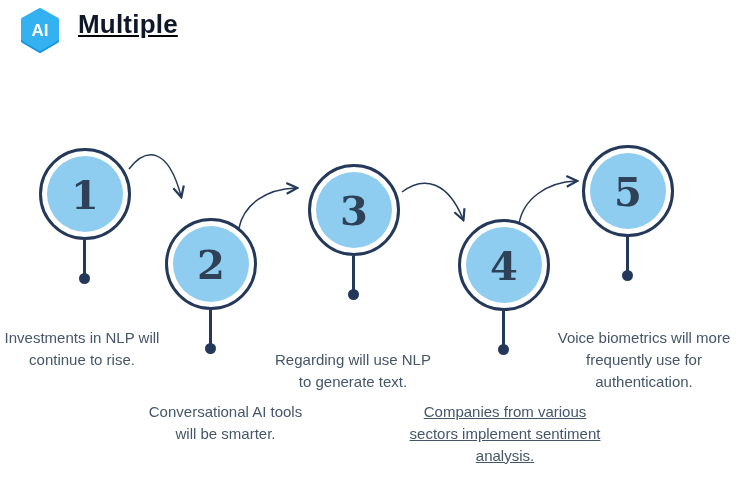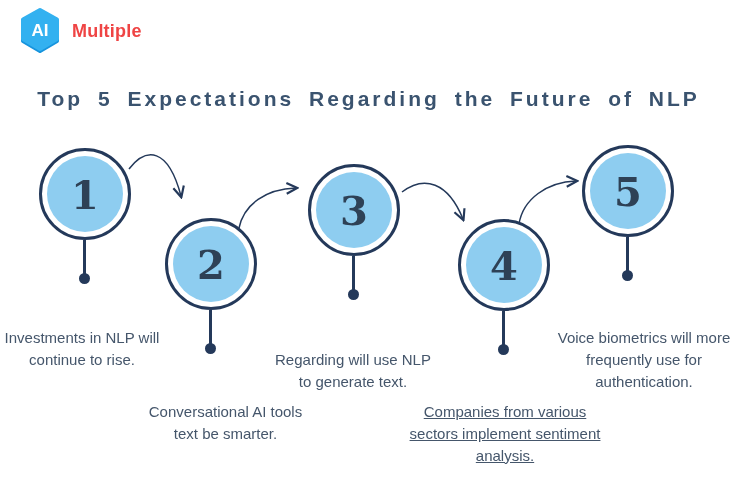--- a/index.html
+++ b/index.html
@@ -11,27 +11,28 @@
     overflow: hidden;
     font-family: "Liberation Sans", sans-serif;
   }
 
   
   .logo {
     position: absolute;
     top: 7px;
     left: 19px;
     display: flex;
-    align-items: center;
-    gap: 9px;
+    align-items: flex-start;
+    gap: 15px;
+    text-decoration: underline;
   }
   .brand-text {
-    font-size: 18px;
+    font-size: 26px;
     font-weight: bold;
-    color: #ef4444;
+    color: #0f172a;
     letter-spacing: 0.2px;
     margin-left: 2px;
     margin-top: 2px;
   }
 
   
   .title {
     position: absolute;
     top: 87px;
     left: 0;
@@ -126,21 +127,20 @@
 
   <div class="logo">
     <svg width="42" height="46" viewBox="0 0 42 46">
       <polygon points="21,5 38,14.5 38,34 21,44 4,34 4,14.5" fill="#1794dd" stroke="#1794dd" stroke-width="4" stroke-linejoin="round"></polygon>
       <polygon points="21,3 38,12.5 38,32 21,42 4,32 4,12.5" fill="#33b1f0" stroke="#33b1f0" stroke-width="4" stroke-linejoin="round"></polygon>
       <text x="21" y="29" text-anchor="middle" font-family="Liberation Sans, sans-serif" font-size="17" font-weight="bold" fill="#ffffff">AI</text>
     </svg>
     <span class="brand-text">Multiple</span>
   </div>
 
-  <div class="title">Top 5 Expectations Regarding the Future of NLP</div>
 
   <svg class="arrows-svg" width="737" height="490" viewBox="0 0 737 490">
     <defs>
       <marker id="arrowhead" viewBox="0 0 10 10" refX="8" refY="5" markerWidth="9" markerHeight="9" orient="auto-start-reverse">
         <path d="M 1 1 L 9 5 L 1 9" fill="none" stroke="#24395a" stroke-width="1.6"></path>
       </marker>
     </defs>
     <path d="M 129 169 C 146 147 168 147 181 196" fill="none" stroke="#24395a" stroke-width="1.5" marker-end="url(#arrowhead)"></path>
     <path d="M 239 228 C 244 204 266 189 296 188" fill="none" stroke="#24395a" stroke-width="1.5" marker-end="url(#arrowhead)"></path>
     <path d="M 402 192 C 424 175 448 182 463 219" fill="none" stroke="#24395a" stroke-width="1.5" marker-end="url(#arrowhead)"></path>
@@ -157,21 +157,21 @@
 continue to rise.</div>
   </div>
 
   <div class="step s2">
     <div class="circle-outer">
       <div class="circle-inner">2</div>
     </div>
     <div class="stick"></div>
     <div class="dot"></div>
     <div class="label">Conversational AI tools
-text be smarter.</div>
+will be smarter.</div>
   </div>
 
   <div class="step s3">
     <div class="circle-outer">
       <div class="circle-inner">3</div>
     </div>
     <div class="stick"></div>
     <div class="dot"></div>
     <div class="label">Regarding will use NLP
 to generate text.</div>

